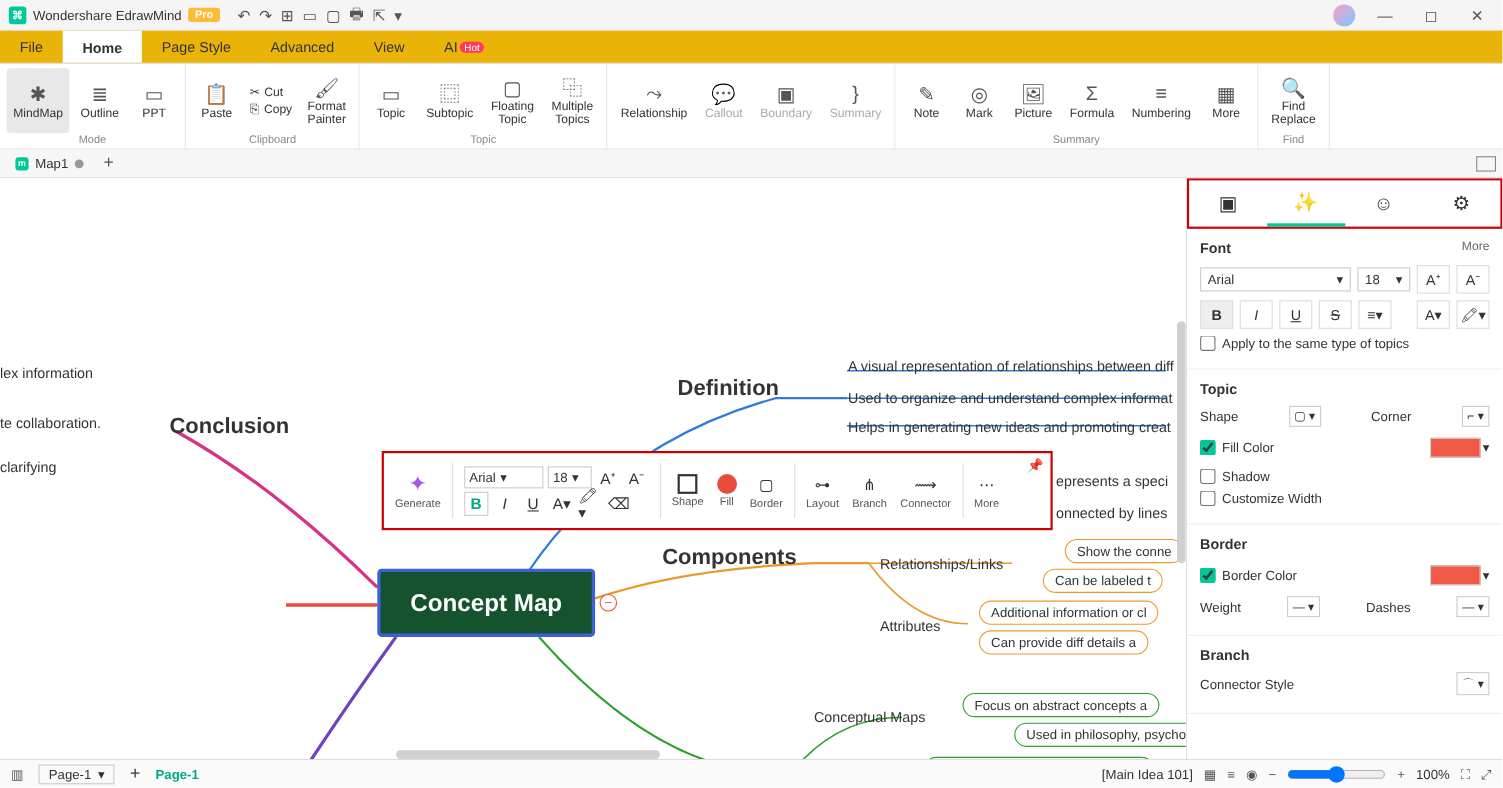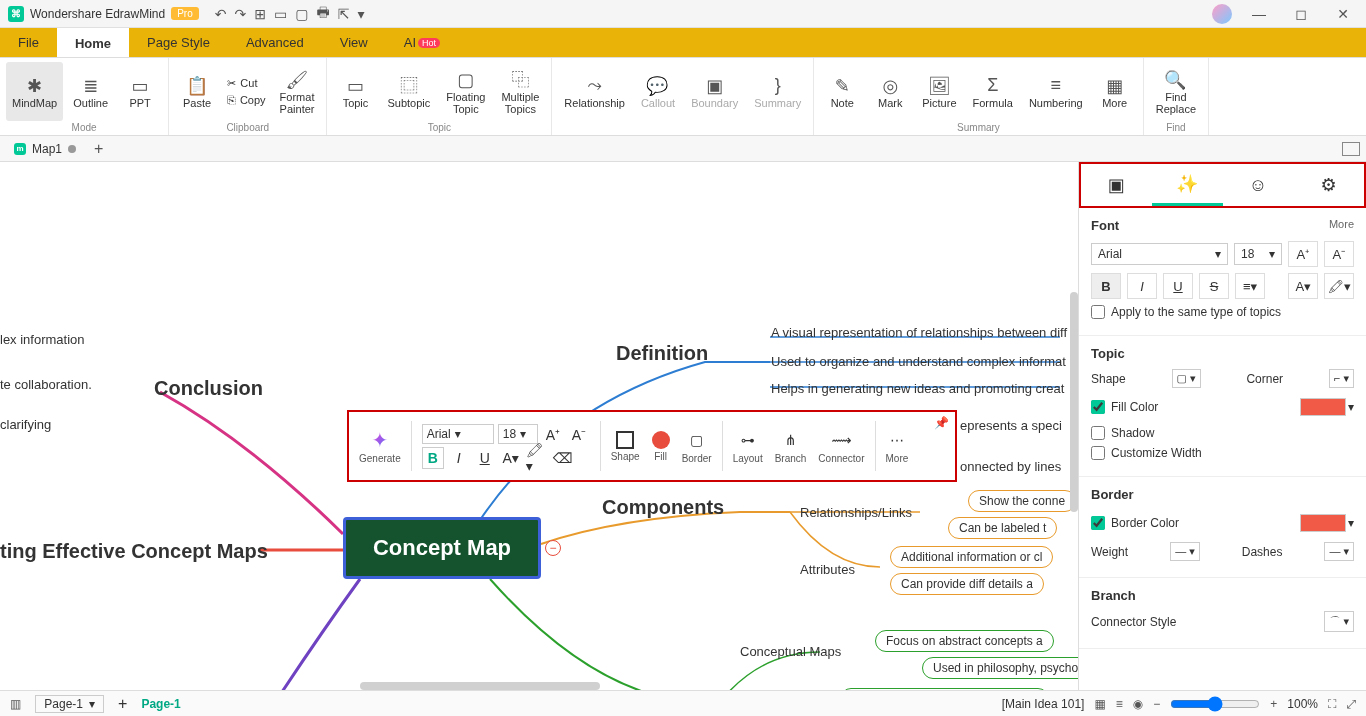--- a/index.html
+++ b/index.html
@@ -2,21 +2,21 @@
 <html><head>
 <meta charset="utf-8">
 <style>
 * { margin: 0; padding: 0; box-sizing: border-box; font-family: -apple-system, BlinkMacSystemFont, "Segoe UI", Arial, sans-serif; }
 body { width: 1366px; height: 716px; overflow: hidden; background: #fff; font-size: 12px; color: #333; }
 
 
 .titlebar { height: 28px; background: #f5f5f5; display: flex; align-items: center; padding: 0 8px; gap: 6px; border-bottom: 1px solid #e0e0e0; }
 .logo-ico { width: 16px; height: 16px; background: #00c896; border-radius: 3px; display: flex; align-items: center; justify-content: center; color: #fff; font-weight: bold; font-size: 10px; }
 .titlebar .title { font-size: 12px; color: #333; }
-.pro-badge { background: #ffbb33; color: #fff; font-size: 10px; padding: 1px 6px; border-radius: 3px; font-weight: normal; }
+.pro-badge { background: #ffbb33; color: #fff; font-size: 10px; padding: 1px 6px; border-radius: 3px; font-weight: bold; }
 .qat { display: flex; gap: 8px; margin-left: 10px; align-items: center; }
 .qat span { color: #555; cursor: pointer; font-size: 14px; }
 .titlebar-right { margin-left: auto; display: flex; gap: 12px; align-items: center; }
 .avatar { width: 20px; height: 20px; border-radius: 50%; background: linear-gradient(135deg,#ff9ec7,#7bc8ff); }
 .win-btn { width: 30px; text-align: center; font-size: 14px; color: #555; cursor: pointer; }
 
 
 .menubar { height: 30px; display: flex; align-items: stretch; background: #eab308; border-bottom: 1px solid #ddd; }
 .menu-item { padding: 0 18px; display: flex; align-items: center; font-size: 13px; cursor: pointer; }
 .menu-item.active { background: #fff; border-top: 2px solid transparent; font-weight: 700; }
@@ -296,27 +296,26 @@
       <path d="M 790 350 Q 830 405 880 405" stroke="#e89b2c" stroke-width="1.5" fill="none"></path>
     </svg>
 
     <div class="center-node">Concept Map</div>
     <div class="collapse-btn">−</div>
 
     <div class="clabel big" style="left:616px;top:180px">Definition</div>
     <div class="clabel big" style="left:602px;top:334px">Components</div>
 
     <div class="clabel big" style="left:154px;top:215px">Conclusion</div>
-    <div class="clabel big" style="left:0px;top:378px;font-weight:700">ting Effective Concept Maps</div>
 
     <div class="clabel" style="left:771px;top:163px">A visual representation of relationships between diff</div>
     <div class="clabel" style="left:771px;top:192px">Used to organize and understand complex informat</div>
     <div class="clabel" style="left:771px;top:219px">Helps in generating new ideas and promoting creat</div>
 
-    <div class="clabel" style="left:960px;top:256px">epresents a speci</div>
+    <div class="clabel" style="left:960px;top:268px">epresents a speci</div>
     <div class="clabel" style="left:960px;top:297px">onnected by lines</div>
     <div class="clabel" style="left:800px;top:343px">Relationships/Links</div>
     <div class="pill" style="left:968px;top:328px;border-color:#e89b2c;color:#333">Show the conne</div>
     <div class="pill" style="left:948px;top:355px;border-color:#e89b2c">Can be labeled t</div>
     <div class="clabel" style="left:800px;top:400px">Attributes</div>
     <div class="pill" style="left:890px;top:384px;border-color:#e89b2c">Additional information or cl</div>
     <div class="pill" style="left:890px;top:411px;border-color:#e89b2c">Can provide diff details a</div>
 
     <div class="clabel" style="left:740px;top:482px">Conceptual Maps</div>
     <div class="pill" style="left:875px;top:468px;border-color:#2ca02c">Focus on abstract concepts a</div>

